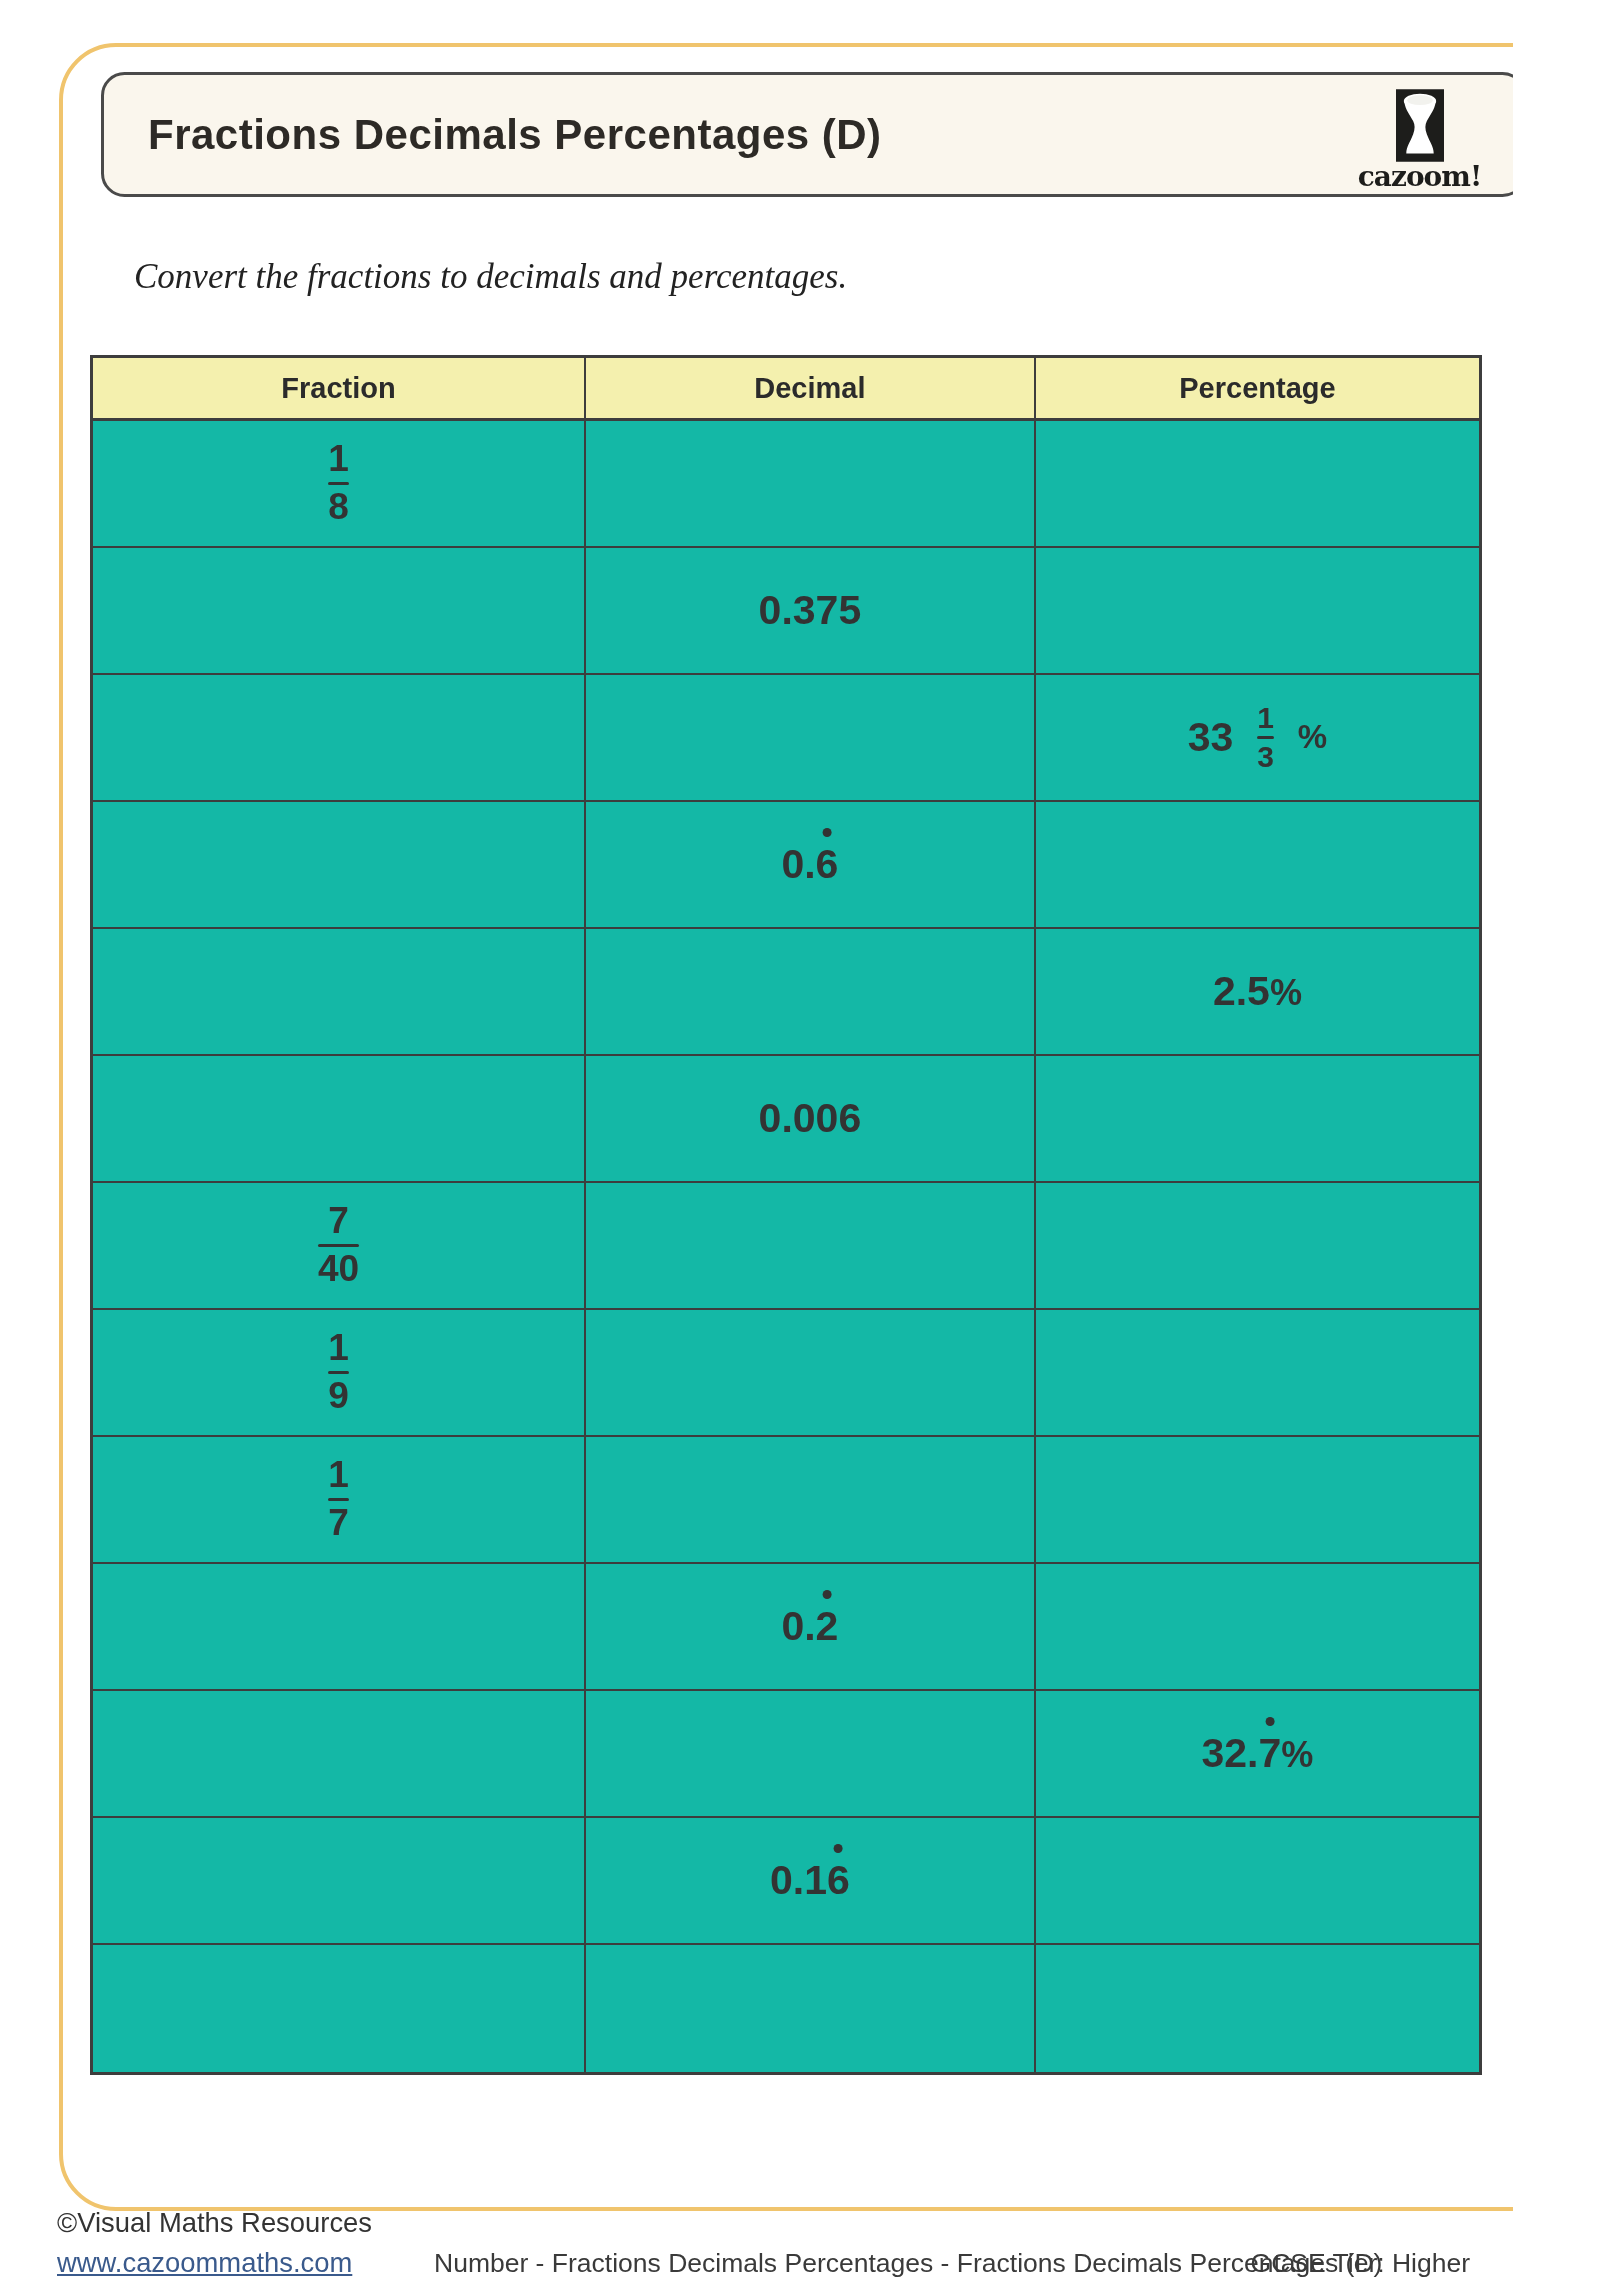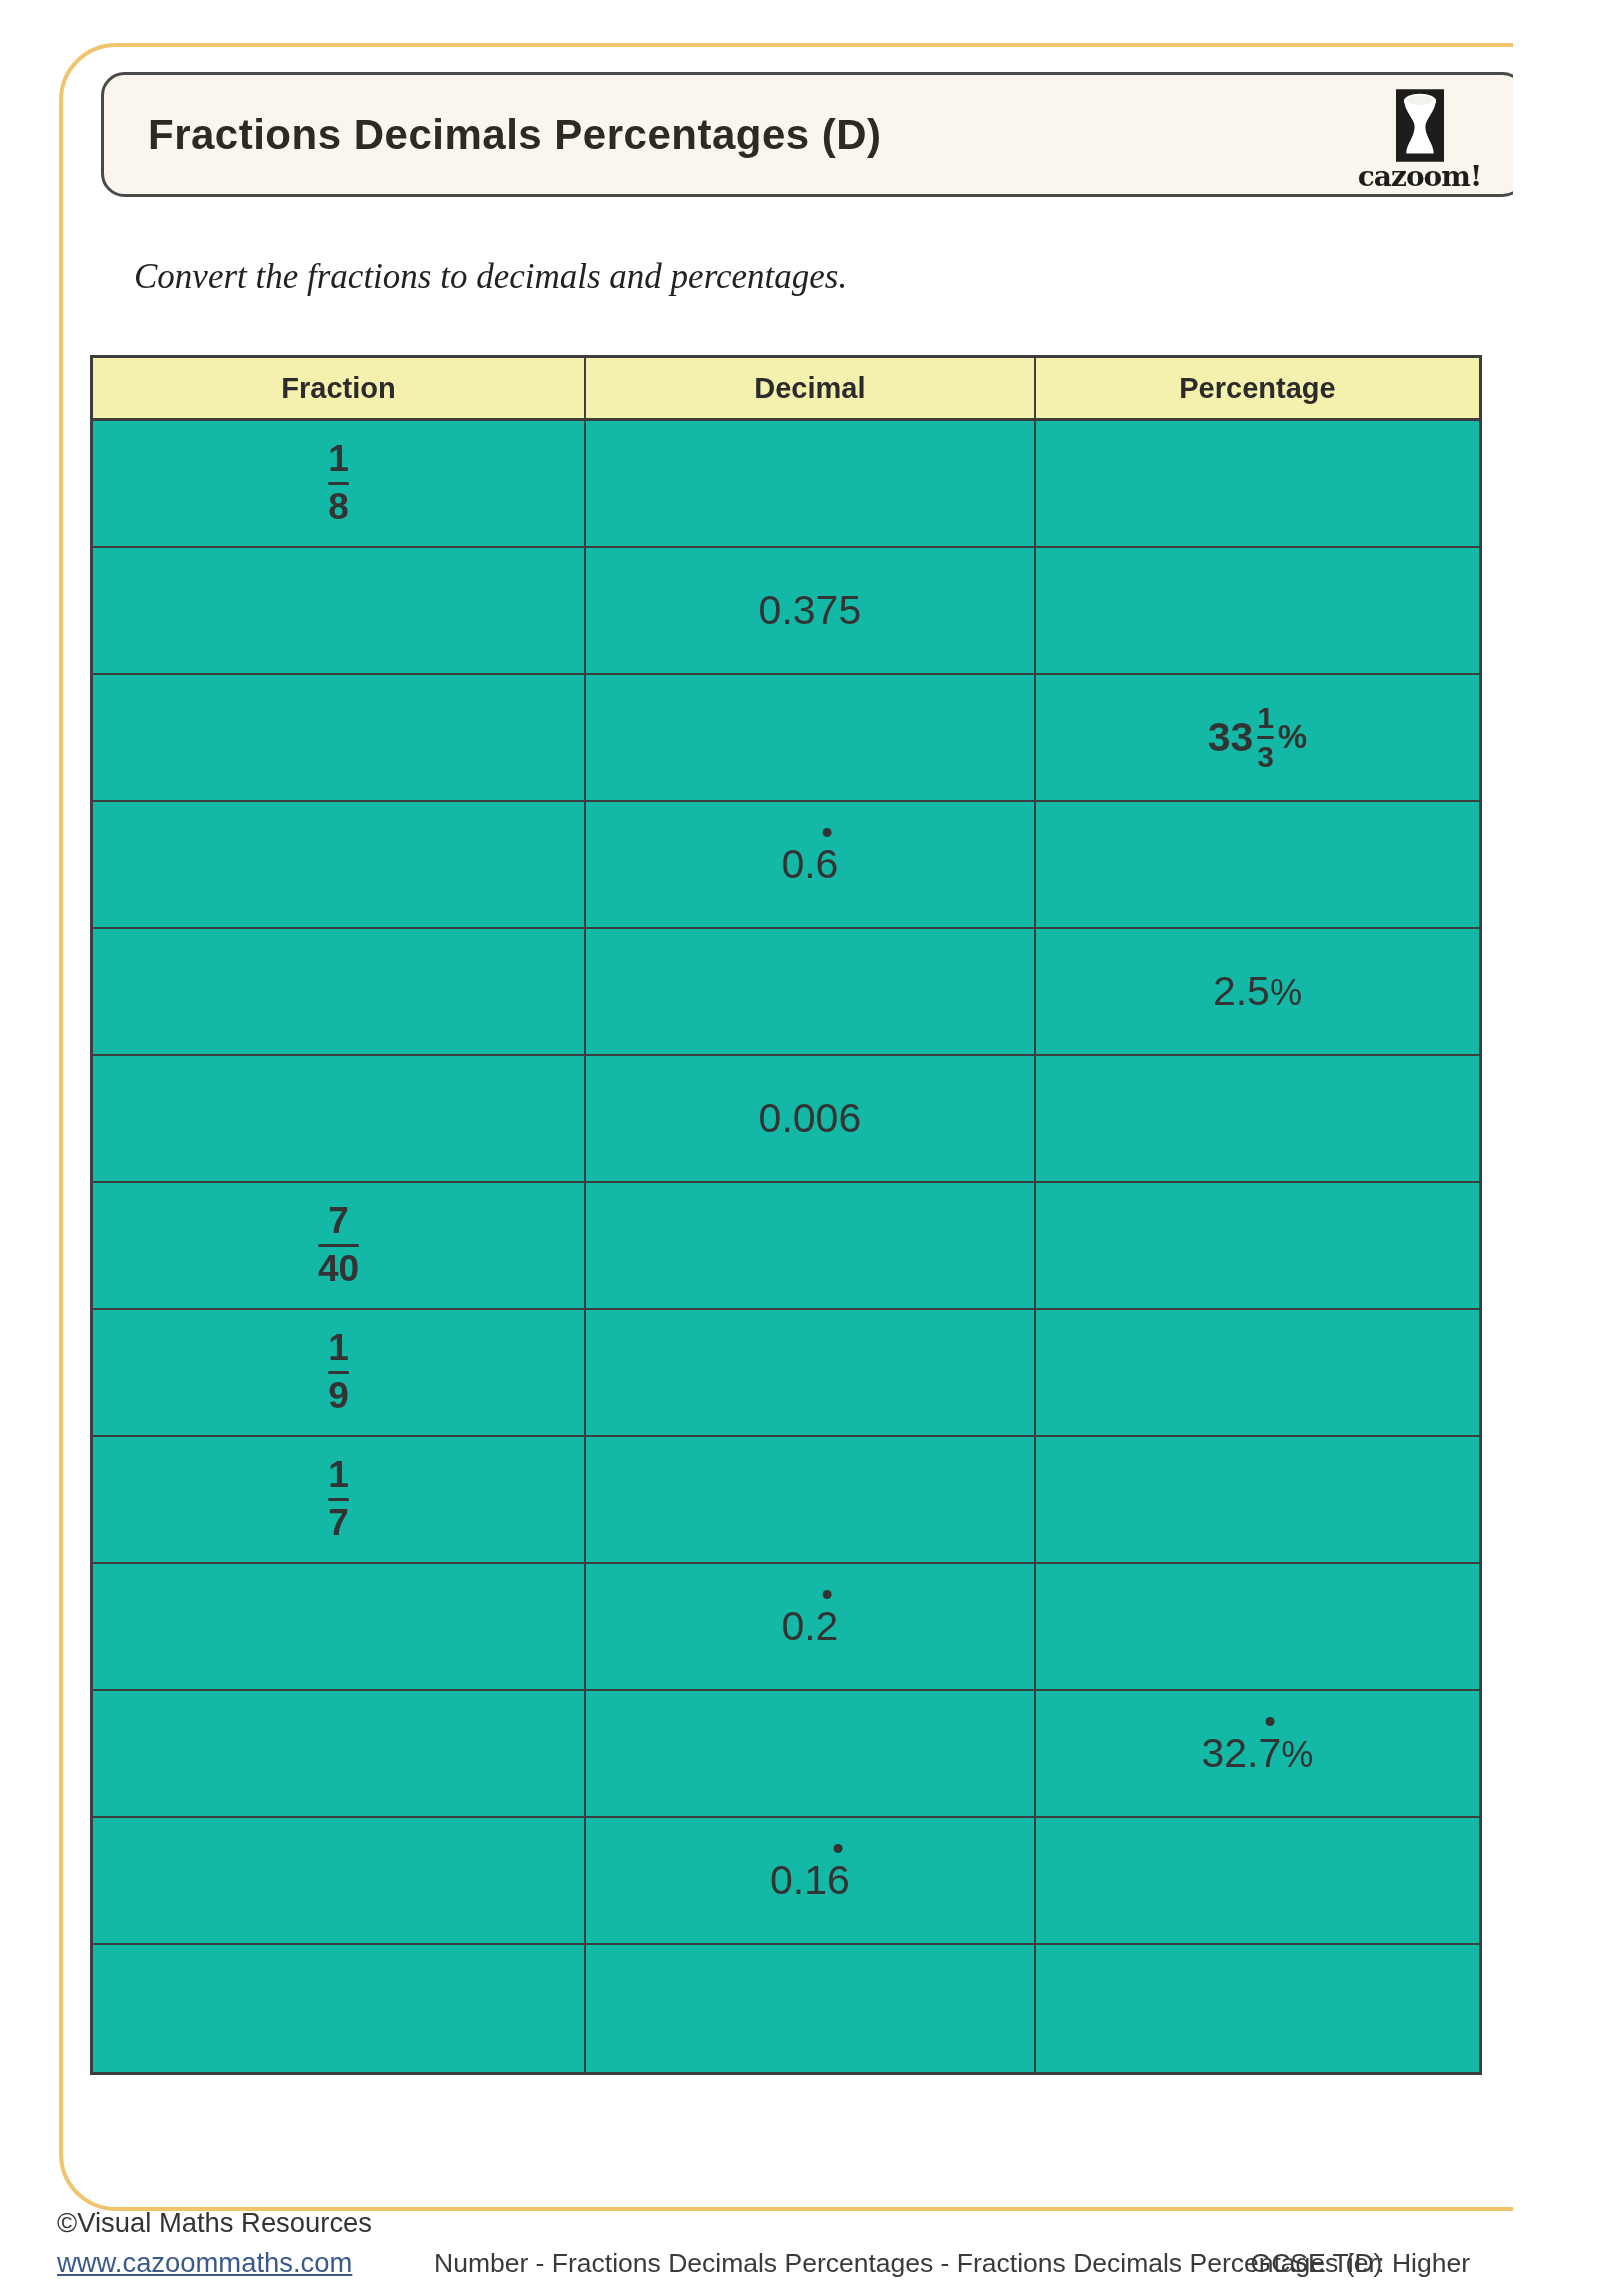--- a/index.html
+++ b/index.html
@@ -27,32 +27,32 @@
        display:grid;grid-template-columns:505fr 461fr 454fr;
        grid-template-rows:63px repeat(13,127px);
        border:3.9px solid #3d3d3d;box-sizing:border-box;background:#14b8a6;}
   .cell{border-right:2.9px solid #3d3d3d;border-bottom:2.9px solid #3d3d3d;
         display:flex;align-items:center;justify-content:center;box-sizing:border-box;}
   .cell.c3{border-right:none;}
   .cell.lastrow{border-bottom:none;}
   .th{background:#f4f0ae;font-weight:bold;font-size:29px;color:#2b2b2b;
       border-bottom:3.9px solid #3d3d3d;}
 
-  .val{font-weight:normal;font-size:41px;color:#333;white-space:nowrap;}
+  .val{font-weight:bold;font-size:41px;color:#333;white-space:nowrap;}
   .pct{font-size:0.88em;}
 
   .overdot{position:relative;display:inline-block;}
   .overdot:not(:empty)::after{content:"";position:absolute;top:-12.7px;left:50%;
       transform:translateX(-50%);width:8.8px;height:8.8px;border-radius:50%;background:#333;}
 
   .frac{display:inline-flex;flex-direction:column;align-items:center;
         font-weight:bold;color:#333;padding:0 3.9px;}
   .frac .num,.frac .den{font-size:37px;line-height:1.05;}
   .frac .bar{align-self:stretch;height:3.9px;background:#333;margin:2.9px 0;border-radius:2px;}
-  .val-mixed{display:inline-flex;align-items:center;gap:0;font-weight:bold;color:#333;}
+  .val-mixed{display:inline-flex;align-items:center;gap:20px;font-weight:bold;color:#333;}
   .val-mixed .whole{font-size:41px;}
   .val-mixed .frac .num,.val-mixed .frac .den{font-size:30px;line-height:1.0;}
   .val-mixed .suffix{font-size:33px;}
 
   .footer-copyright{position:absolute;left:57px;top:2207px;font-size:27.4px;color:#333;}
   .footer-link{position:absolute;left:57px;top:2247px;font-size:27.4px;
                color:#3a5a8c;text-decoration:underline;cursor:pointer;}
   .footer-breadcrumb{position:absolute;left:434px;top:2248px;font-size:26.5px;color:#3a3a3a;}
   .footer-tier{position:absolute;right:43px;top:2248px;font-size:26.5px;color:#3a3a3a;}
 </style>

